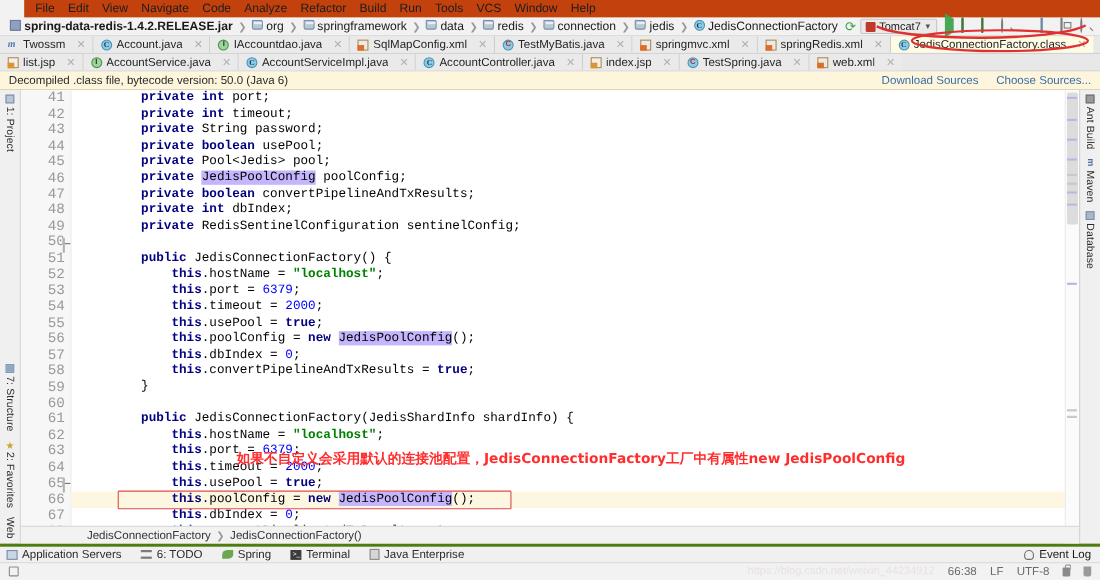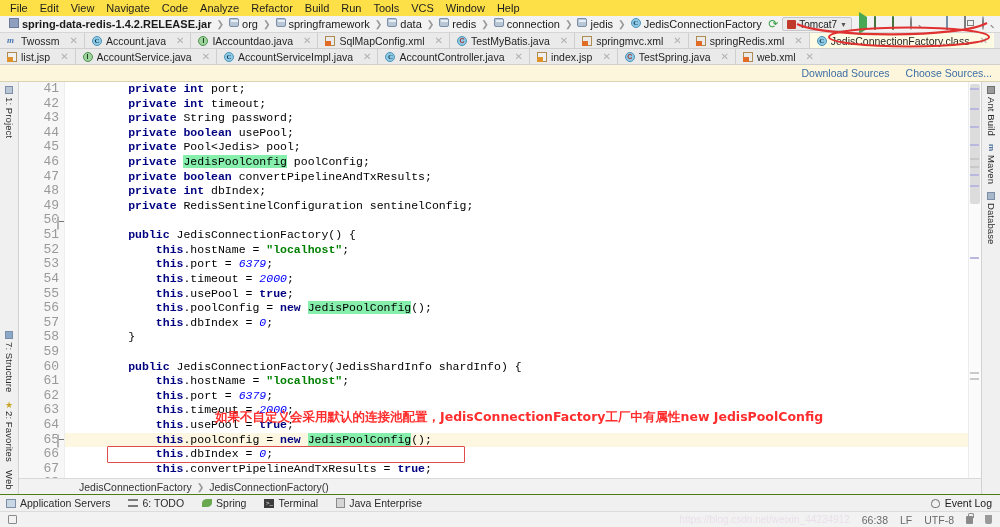--- a/index.html
+++ b/index.html
@@ -7,22 +7,22 @@
   body {
     width:1000px; height:527px; overflow:hidden;
     background:#f2f2f2;
     font-family:"Liberation Sans", sans-serif;
     font-size:11px; color:#1a1a1a;
     -webkit-font-smoothing:antialiased;
   }
   #app { position:relative; width:1000px; height:527px; display:flex; flex-direction:column; }
 
   
-  .menubar { height:16px; background:#fde047; display:flex; 
-             padding-left:4px; font-size:11px; flex:0 0 16px; }
+  .menubar { height:16px; background:#c2410c; display:flex; 
+             padding-left:4px; font-size:11px; flex:0 0 16px;margin-left:22px; }
   .menubar .mi { padding:0 6px; color:#1d1d1d; line-height:16px; white-space:nowrap; }
 
   
   .navbar { height:17px; background:#f2f2f2; display:flex; align-items:center;
             flex:0 0 17px; position:relative; border-bottom:1px solid #d6d6d6;}
   .crumbs { display:flex; align-items:center; padding-left:6px; gap:0; overflow:hidden; }
   .crumb { display:flex; align-items:flex-start; gap:3px; padding:0 3px; white-space:nowrap; }
   .crumb .lbl { font-size:11px; }
   .crumb.first .lbl { font-weight:bold; }
   .sep { color:#999; font-size:9px; padding:0 2px; }
@@ -100,23 +100,23 @@
   .code-area { position:relative; display:flex; }
   .gutter { width:46px; flex:0 0 46px; background:#f7f7f7; border-right:1px solid #ededed;
             position:relative; }
   .lnum { height:14.62px; line-height:14.62px; text-align:right; padding-right:5px;
           font-family:"Liberation Mono", monospace; font-size:13px; color:#999; }
   .codecol { position:relative; flex:1 1 auto; }
   .cline { height:14.62px; line-height:14.62px; font-family:"Liberation Mono", monospace;
            font-size:11.5px; white-space:pre; color:#000; padding-left:8px; }
   .kw { color:#000080; font-weight:bold; }
   .str { color:#008000; font-weight:bold; }
-  .num { color:#0000ff;font-style:italic; }
+  .num { color:#0000ff; }
   .fld { color:#000000; }
-  .hl  { background:#86efac; }
+  .hl  { background:#c4b5fd; }
   .cline.caretline { background:#fdf7e2; }
 
   
   .fold { position:absolute; left:38px; width:9px; height:9px; }
   .fold .box { width:9px;height:9px;border:1px solid #b3b3b3;background:#fff;border-radius:2px;}
   .fold .box:after{content:"";position:absolute;left:2px;top:4px;width:5px;height:1px;background:#777;}
 
   
   .redbox { position:absolute; border:1.6px solid #e04b4b; border-radius:1px; pointer-events:none; }
 
@@ -131,21 +131,21 @@
   .mk.grey { background:#c9c9c9; }
   .scrollthumb { position:absolute; right:1px; width:10px; background:#dcdcdc; border-radius:2px; }
 
   
   .edcrumbs { position:absolute; left:0; right:0; bottom:0; height:16px; background:#f2f2f2;
               border-top:1px solid #d9d9d9; display:flex; align-items:center;
               padding-left:60px; gap:5px; font-size:10.5px; color:#333; }
   .edcrumbs .s { color:#999; font-size:9px; }
 
   
-  .botbar { flex:0 0 17px; background:#f0f0f0; border-top:1px solid #4d7c0f;
+  .botbar { flex:0 0 17px; background:#f0f0f0; border-top:3px solid #4d7c0f;
             display:flex; align-items:center; padding-left:6px; gap:18px; font-size:10.5px; }
   .botbar .item { display:flex; align-items:center; gap:4px; white-space:nowrap; color:#2b2b2b; }
   .botbar .right { margin-left:auto; display:flex; align-items:center; gap:5px; padding-right:8px;}
   .ic-srv{width:10px;height:9px;background:#c9d6e4;border:1px solid #7d8fa6;}
   .ic-todo{width:10px;height:8px;border-top:2px solid #7a7a7a;border-bottom:2px solid #7a7a7a;}
   .ic-spring{width:10px;height:8px;background:#6aa84f;border-radius:50% 0 50% 0;}
   .ic-term{width:10px;height:9px;background:#3c3c3c;color:#fff;font-size:6px;line-height:9px;text-align:center;}
   .ic-je{width:9px;height:10px;background:#d6d6d6;border:1px solid #8a8a8a;}
   .ic-bell{width:9px;height:9px;border:1.3px solid #6e6e6e;border-radius:50% 50% 40% 40%;}
 
@@ -320,20 +320,21 @@
       </div>
       <div class="tab" style="border-right:none;">
         <span class="ic ic-xml"></span>
         <span class="tname">web.xml</span>
         <span class="x">✕</span>
       </div>
     </div>
   </div>
 
   <div class="notif">
+    <span>Decompiled .class file, bytecode version: 50.0 (Java 6)</span>
     <span class="links">
       <a href="#">Download Sources</a>
       <a href="#">Choose Sources...</a>
     </span>
   </div>
 
   <div class="mainrow">
 
     <div class="strip-v left">
       <div class="vlabel">
@@ -398,20 +399,21 @@
               <div class="cline"><span>        </span><span class="kw">private </span><span class="kw">int </span><span class="fld">dbIndex;</span></div>
               <div class="cline"><span>        </span><span class="kw">private </span><span class="fld">RedisSentinelConfiguration sentinelConfig;</span></div>
               <div class="cline">&nbsp;</div>
               <div class="cline"><span>        </span><span class="kw">public </span><span class="fld">JedisConnectionFactory() {</span></div>
               <div class="cline"><span>            </span><span class="kw">this</span><span class="fld">.hostName = </span><span class="str">"localhost"</span><span class="fld">;</span></div>
               <div class="cline"><span>            </span><span class="kw">this</span><span class="fld">.port = </span><span class="num">6379</span><span class="fld">;</span></div>
               <div class="cline"><span>            </span><span class="kw">this</span><span class="fld">.timeout = </span><span class="num">2000</span><span class="fld">;</span></div>
               <div class="cline"><span>            </span><span class="kw">this</span><span class="fld">.usePool = </span><span class="kw">true</span><span class="fld">;</span></div>
               <div class="cline"><span>            </span><span class="kw">this</span><span class="fld">.poolConfig = </span><span class="kw">new </span><span class="hl">JedisPoolConfig</span><span class="fld">();</span></div>
               <div class="cline"><span>            </span><span class="kw">this</span><span class="fld">.dbIndex = </span><span class="num">0</span><span class="fld">;</span></div>
+              <div class="cline"><span>            </span><span class="kw">this</span><span class="fld">.convertPipelineAndTxResults = </span><span class="kw">true</span><span class="fld">;</span></div>
               <div class="cline"><span>        </span><span class="fld">}</span></div>
               <div class="cline">&nbsp;</div>
               <div class="cline"><span>        </span><span class="kw">public </span><span class="fld">JedisConnectionFactory(JedisShardInfo shardInfo) {</span></div>
               <div class="cline"><span>            </span><span class="kw">this</span><span class="fld">.hostName = </span><span class="str">"localhost"</span><span class="fld">;</span></div>
               <div class="cline"><span>            </span><span class="kw">this</span><span class="fld">.port = </span><span class="num">6379</span><span class="fld">;</span></div>
               <div class="cline"><span>            </span><span class="kw">this</span><span class="fld">.timeout = </span><span class="num">2000</span><span class="fld">;</span></div>
               <div class="cline"><span>            </span><span class="kw">this</span><span class="fld">.usePool = </span><span class="kw">true</span><span class="fld">;</span></div>
               <div class="cline caretline"><span>            </span><span class="kw">this</span><span class="fld">.poolConfig = </span><span class="kw">new </span><span class="hl">JedisPoolConfig</span><span class="fld">();</span></div>
               <div class="cline"><span>            </span><span class="kw">this</span><span class="fld">.dbIndex = </span><span class="num">0</span><span class="fld">;</span></div>
               <div class="cline"><span>            </span><span class="kw">this</span><span class="fld">.convertPipelineAndTxResults = </span><span class="kw">true</span><span class="fld">;</span></div>

